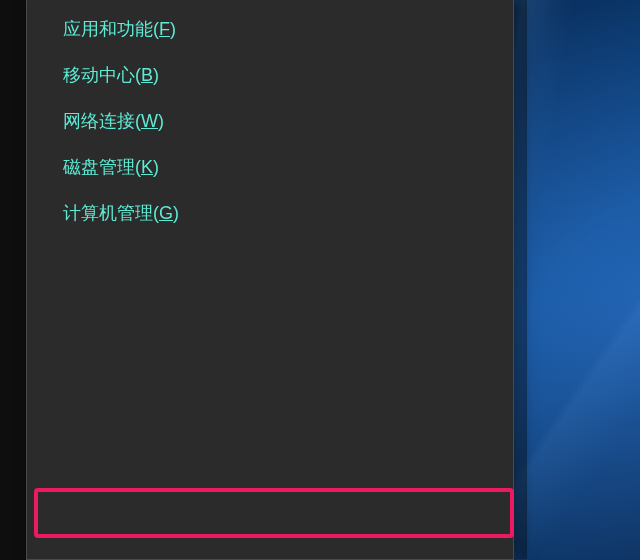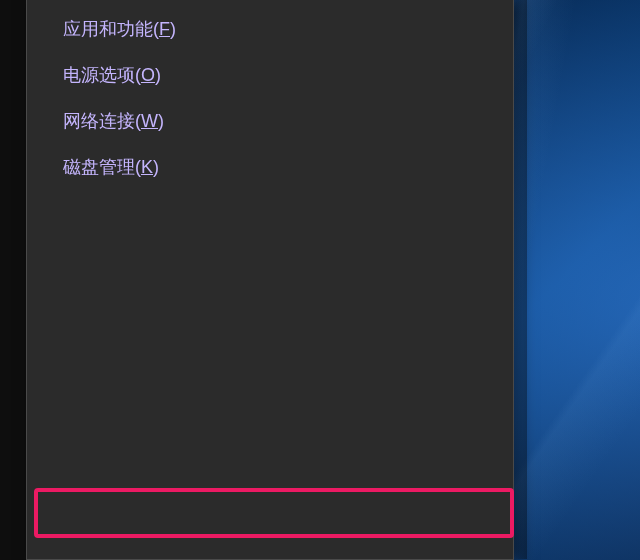--- a/index.html
+++ b/index.html
@@ -19,40 +19,41 @@
   }
   .shadow-edge{position:absolute;top:0;bottom:0;width:14px;background:linear-gradient(to right,rgba(0,0,0,0),rgba(0,0,0,.35));}
   .menu{
     position:absolute;left:26px;top:0;width:488px;height:560px;
     background:#2b2b2b;border:1px solid #4a4a4a;border-top:none;box-sizing:border-box;
     box-shadow:6px 0 14px rgba(0,0,0,.55);
   }
   .menu ul{list-style:none;margin:0;padding:6px 0 0 0;}
   .menu li{
     height:46px;line-height:46px;padding:0 0 0 36px;
-    color:#c4b5fd;font-size:18px;white-space:nowrap;cursor:default;
+    color:#5eead4;font-size:18px;white-space:nowrap;cursor:default;
   }
   .u{ text-decoration:underline; }
   .annotation{
     position:absolute;left:34px;top:488px;width:480px;height:50px;
     border:4px solid #ec1a63;border-radius:4px;box-sizing:border-box;
     pointer-events:none;
   }
   
   .left-strip{position:absolute;left:0;top:0;width:26px;height:560px;background:#0e0e0e;}
 </style>
 </head>
 <body>
 
 <div class="desktop"></div>
 <div class="left-strip"></div>
 
 <div class="menu">
   <div class="shadow-edge" style="left:100%;"></div>
   <ul>
     <li><span>应用和功能</span>(<span class="u">F</span>)</li>
-    <li><span>电源选项</span>(<span class="u">O</span>)</li>
+    <li><span>移动中心</span>(<span class="u">B</span>)</li>
     <li><span>网络连接</span>(<span class="u">W</span>)</li>
     <li><span>磁盘管理</span>(<span class="u">K</span>)</li>
+    <li><span>计算机管理</span>(<span class="u">G</span>)</li>
   </ul>
 </div>
 
 <div class="annotation"></div>
 
 </body></html>

